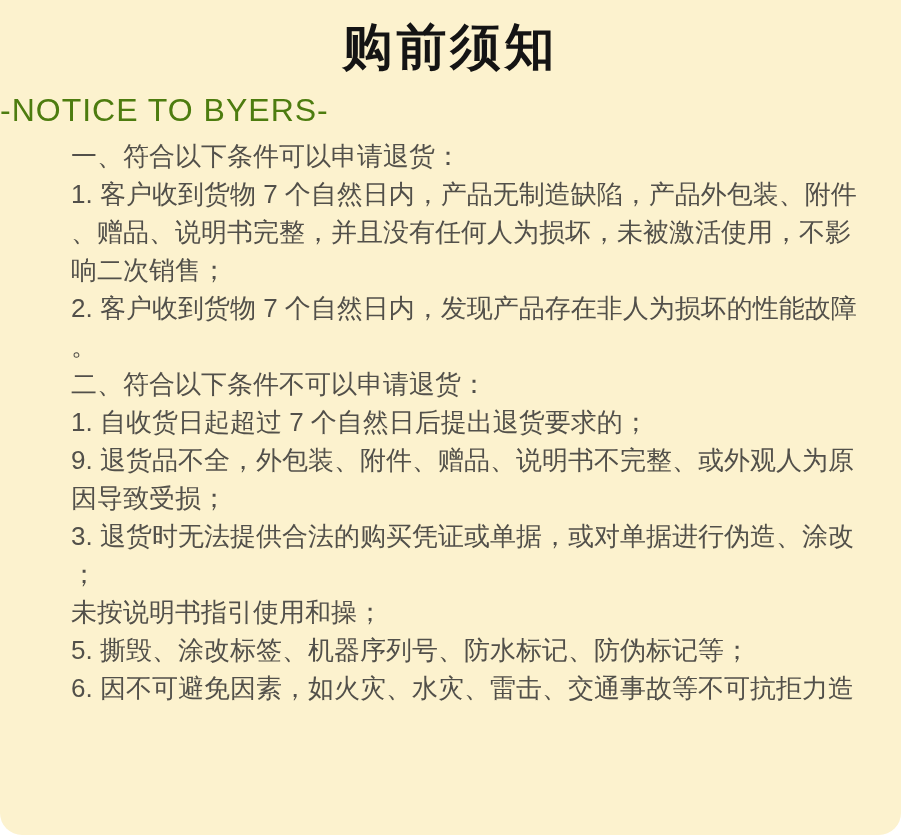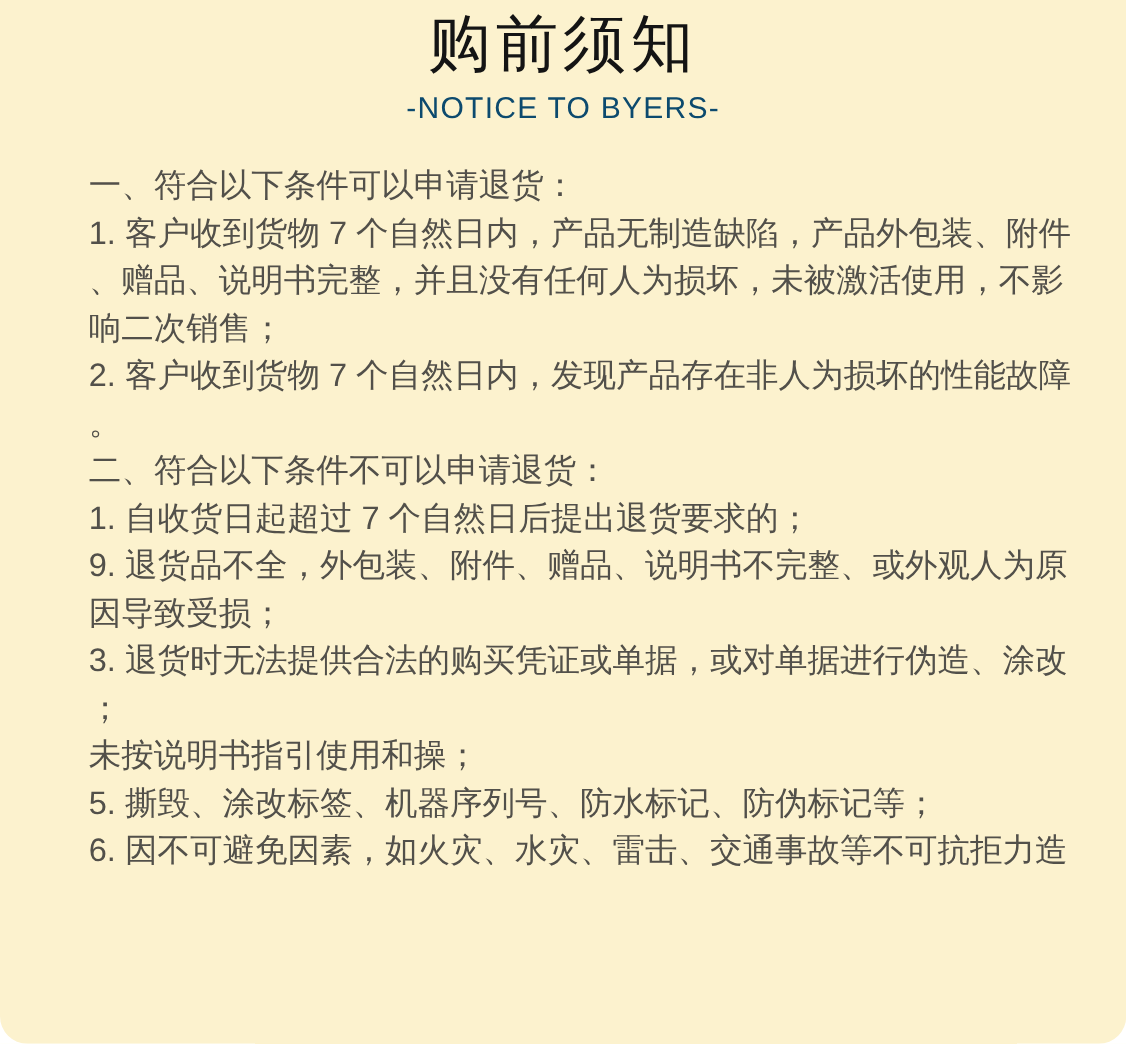--- a/index.html
+++ b/index.html
@@ -11,40 +11,40 @@
   .card {
     position: relative;
     width: 901px;
     height: 835px;
     background: #fcf2ce;
     border-radius: 0 0 22px 22px;
     overflow: hidden;
     box-sizing: border-box;
   }
   .title {
-    margin: 4px;
+    margin: 16px;
     padding-top: 2px;
     text-align: center;
     font-size: 50px;
     line-height: 58px;
-    font-weight: 400;
+    font-weight: 700;
     letter-spacing: 4px;
     color: #141414;
   }
   .subtitle {
     margin: 0;
-    text-align: center;
-    font-size: 24px;
+    text-align: left;
+    font-size: 32px;
     line-height: 37px;
     font-weight: 400;
     letter-spacing: 1px;
-    color: #0c4a6e;
+    color: #4d7c0f;
   }
   .body {
-    margin-top: 24px;
+    margin-top: 8px;
     padding-left: 71px;
     padding-right: 20px;
   }
   .line {
     font-size: 26px;
     line-height: 38px;
     color: #52504a;
     white-space: nowrap;
     font-weight: 400;
   }

